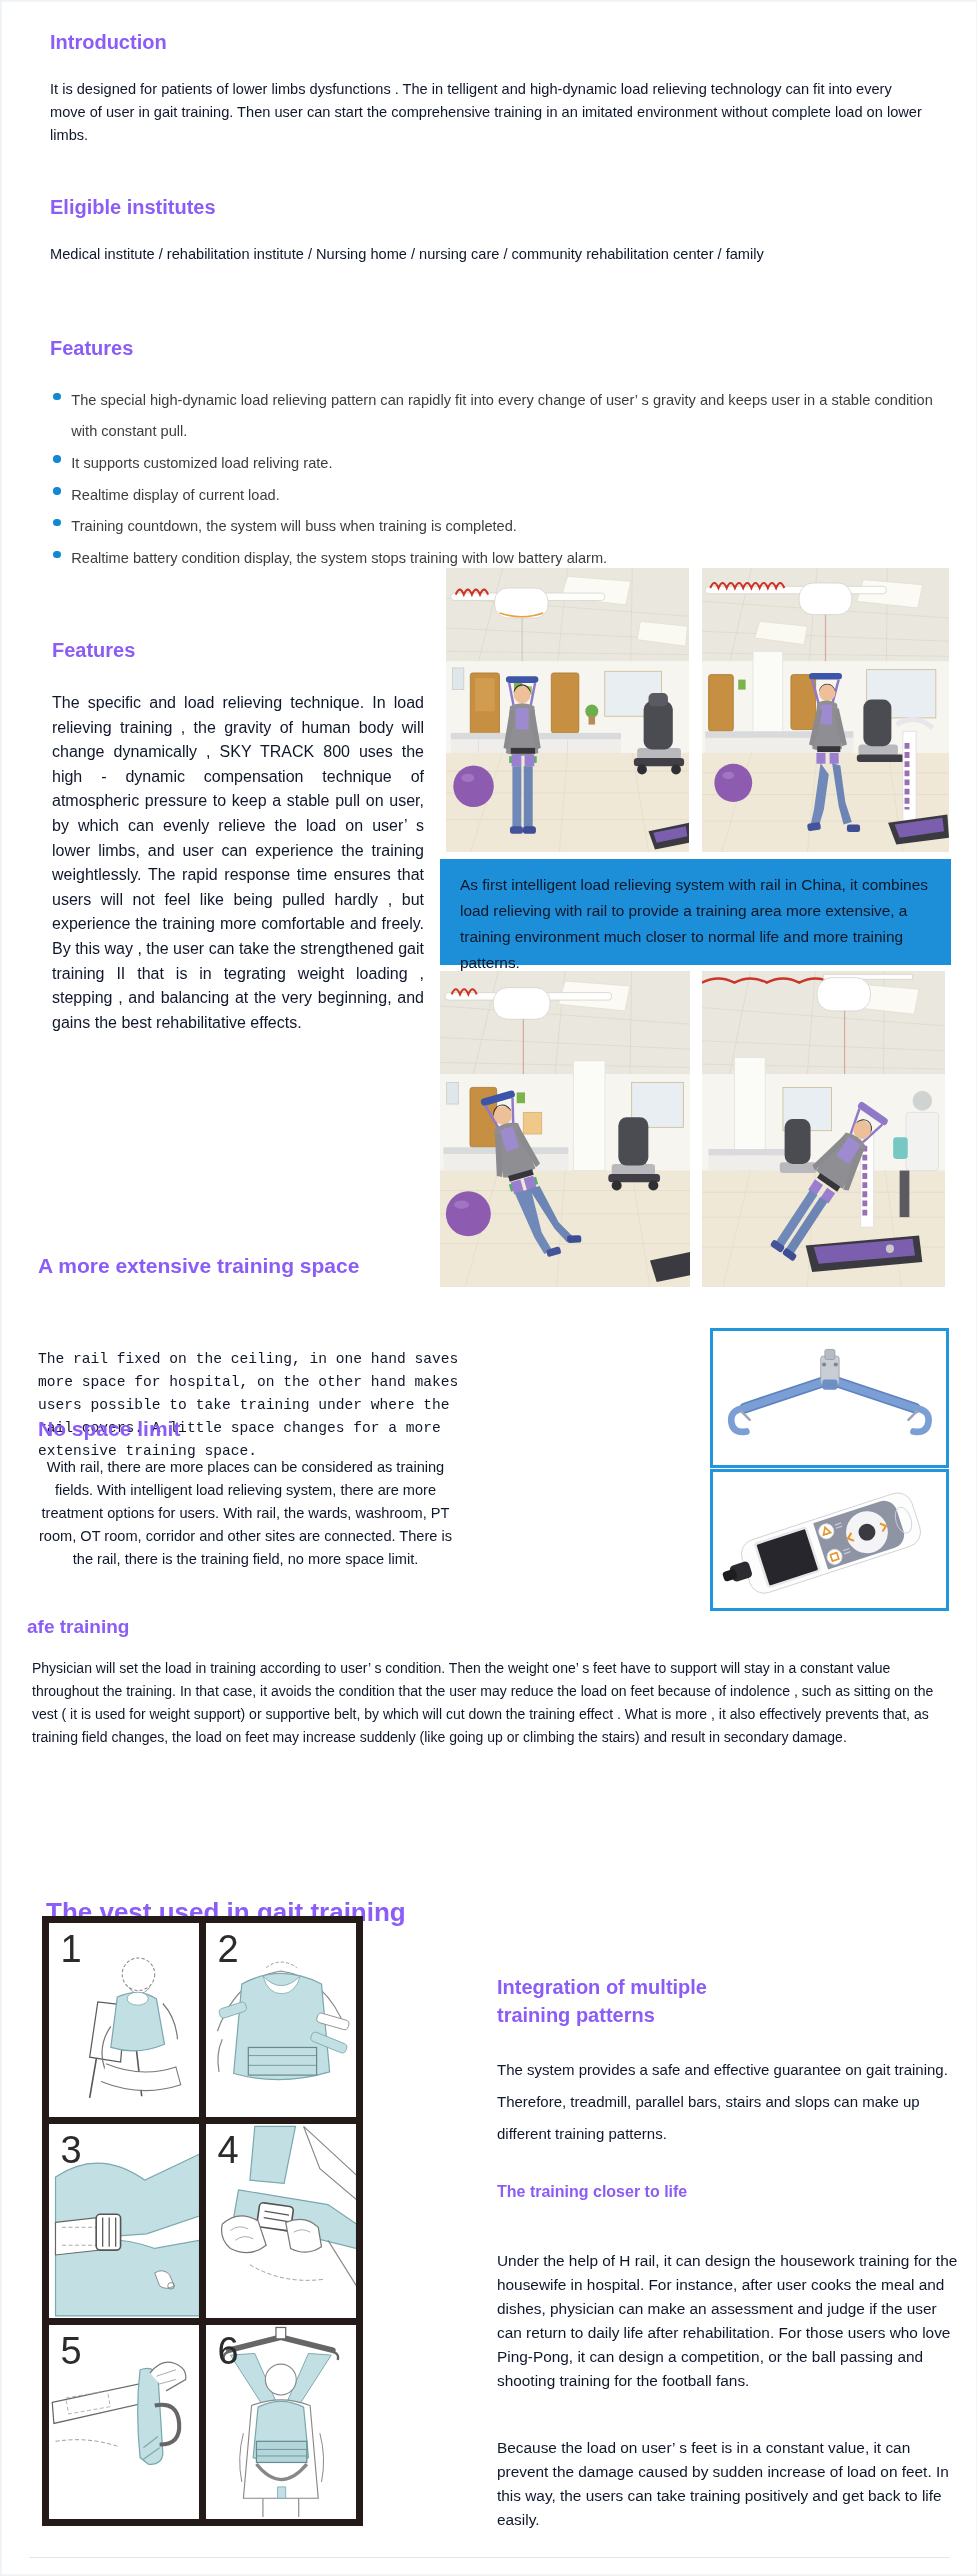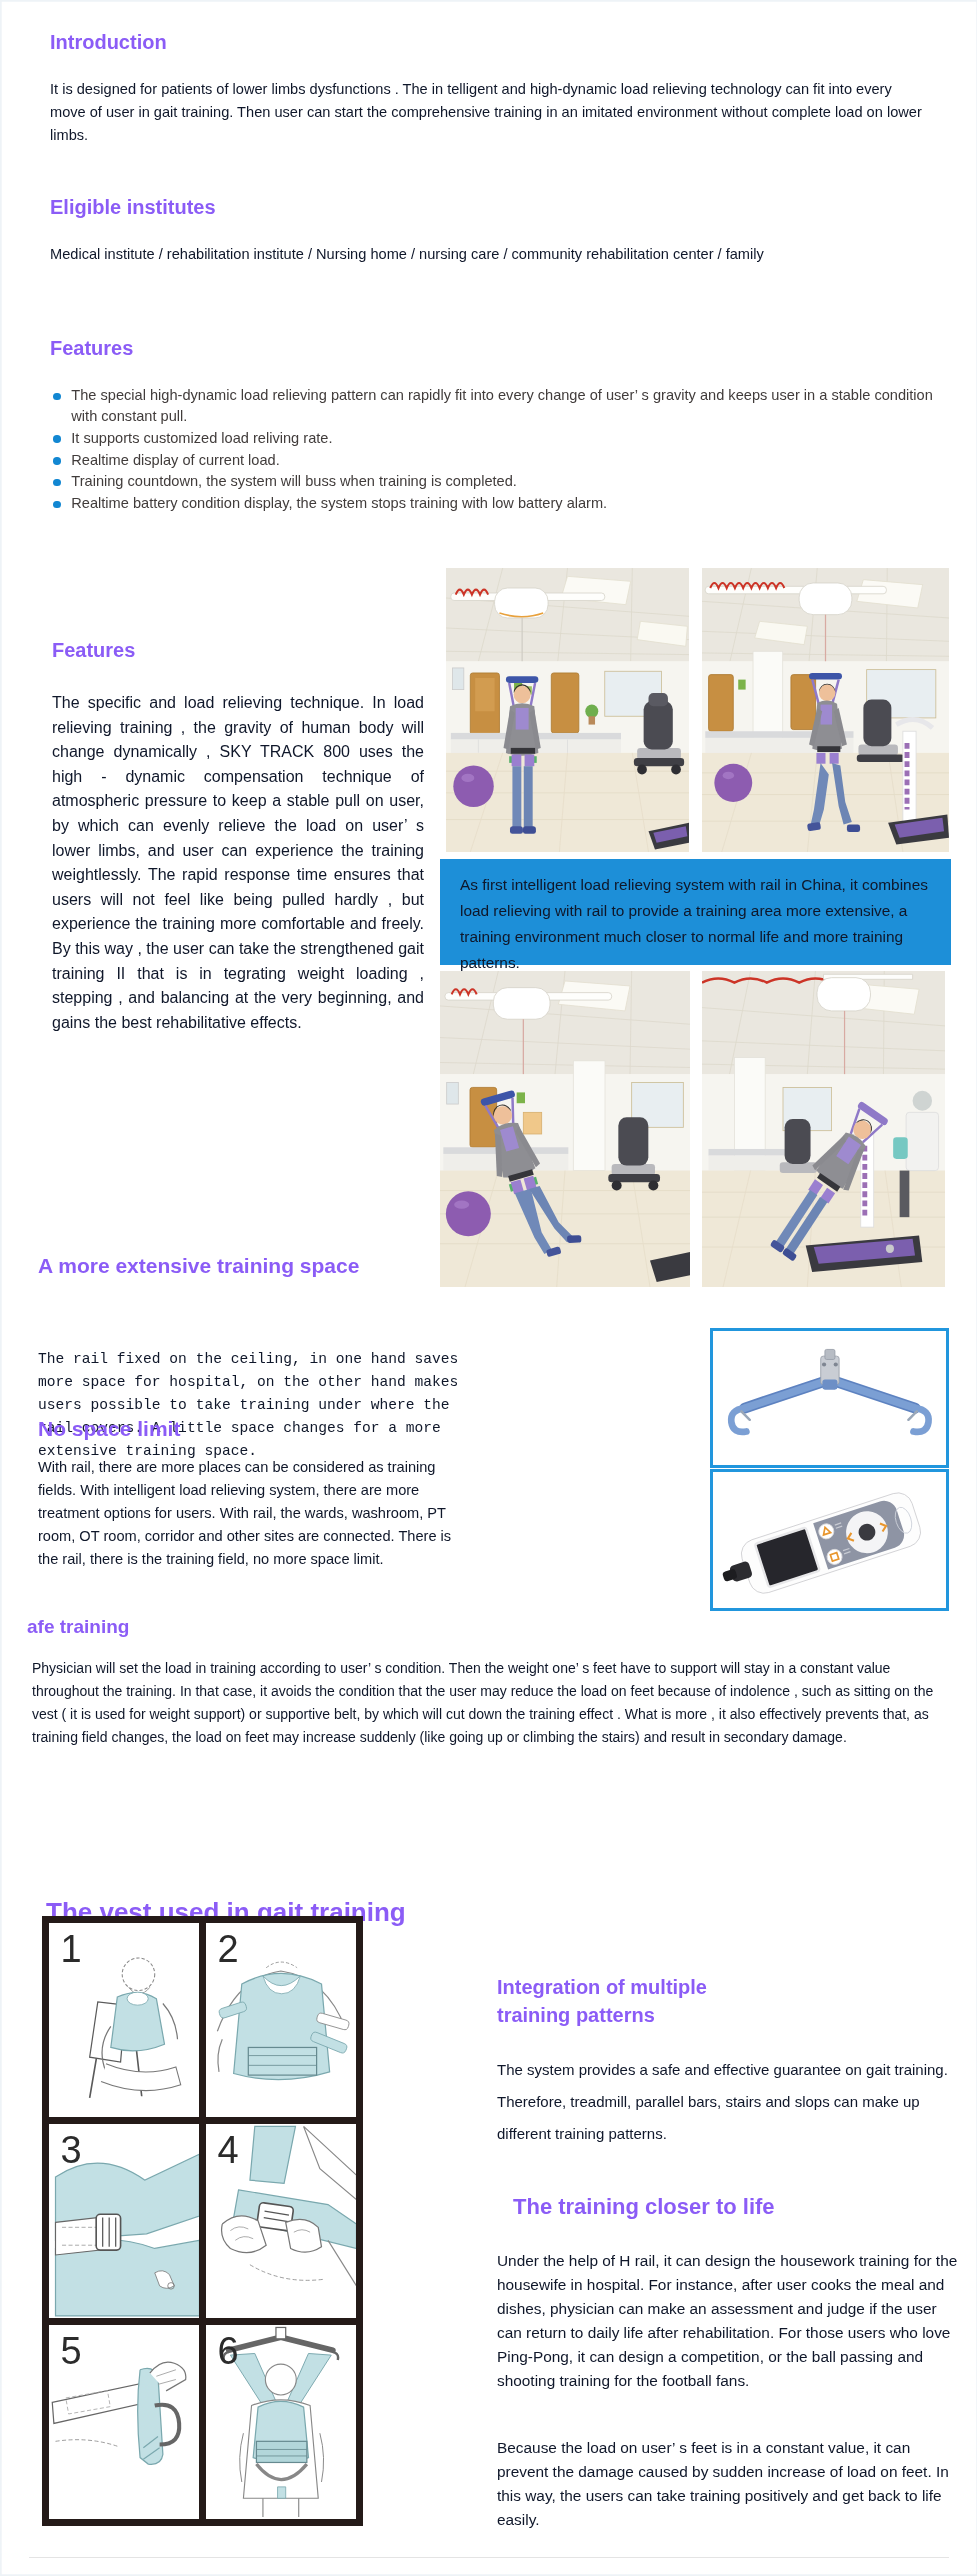--- a/index.html
+++ b/index.html
@@ -5,21 +5,21 @@
   html,body{margin:0;padding:0;background:#ffffff;}
   #page{position:relative;width:978px;height:2576px;background:#fff;
         font-family:"Liberation Sans",sans-serif;color:#413c3b;overflow:hidden;
         box-shadow:inset 0 0 0 1.7px #eef3f7;}
   .abs{position:absolute;}
   .h{color:#8b5cf6;font-weight:700;font-size:20px;line-height:1.2;}
   .h-lg{font-size:26px;margin-top:36px;}
   .p{font-size:14.6px;line-height:23px;color:#0f172a;}
   .p-lg{font-size:16px;line-height:24.6px;text-align:justify;}
   .bullets{list-style:none;margin:0;padding:0;}
-  .bullets li{position:relative;padding-left:18.3px;font-size:14.6px;line-height:21px;margin-bottom:0.8px;}
+  .bullets li{position:relative;padding-left:18.3px;font-size:14.6px;line-height:31px;margin-bottom:0.8px;}
   .bullets li .dot{position:absolute;left:0;top:7.5px;width:7.5px;height:7.5px;border-radius:50%;background:#1287d2;}
   .bluebox{background:#1d8fd8;color:#0f172a;font-size:15.4px;line-height:26px;
            padding:12.5px 16.7px 12.5px 20px;box-sizing:border-box;}
   .photo{background:#f3f0e9;overflow:hidden;}
   .photo svg{display:block;width:100%;height:100%;}
   .bbox{border:3.3px solid #2196dd;background:#fff;box-sizing:border-box;}
   .bbox svg{display:block;width:100%;height:100%;}
   .vgrid{display:grid;grid-template-columns:1fr 1fr;grid-template-rows:1fr 1fr 1fr;
          gap:6.7px;padding:6.7px;background:#241a18;box-sizing:border-box;}
   .vcell{position:relative;background:#ffffff;}
@@ -267,21 +267,21 @@
         <rect x="134" y="346" width="17" height="9" rx="3" fill="#44549a"></rect>
         <rect x="152" y="346" width="17" height="9" rx="3" fill="#3e4e94"></rect>
       </g>
     </svg>
   </div>
 
   <div class="abs h" style="left:38px;top:1253px;font-size:21px;">A more extensive training space</div>
   <div class="abs p" style="left:38px;top:1348px;width:421px;font-family:Liberation Mono, monospace;">The rail fixed on the ceiling, in one hand saves more space for hospital, on the other hand makes users possible to take training under where the rail covers. A little space changes for a more extensive training space.</div>
 
   <div class="abs h" style="left:38px;top:1416px;font-size:21px;">No space limit</div>
-  <div class="abs p" style="left:38px;top:1456px;width:415px;">With rail, there are more places can be considered as training fields. With intelligent load relieving system, there are more treatment options for users. With rail, the wards, washroom, PT room, OT room, corridor and other sites are connected. There is the rail, there is the training field, no more space limit.</div>
+  <div class="abs p" style="left:38px;top:1456px;width:415px;text-align:center;">With rail, there are more places can be considered as training fields. With intelligent load relieving system, there are more treatment options for users. With rail, the wards, washroom, PT room, OT room, corridor and other sites are connected. There is the rail, there is the training field, no more space limit.</div>
 
   <div class="abs bbox" style="left:710px;top:1328px;width:239px;height:140px;">
     <svg viewBox="0 0 279 160" preserveAspectRatio="none">
       <rect width="279" height="160" fill="#ffffff"></rect>
       <path d="M140,58 L38,92" stroke="#5d82c0" stroke-width="13" stroke-linecap="round"></path>
       <path d="M140,58 L242,92" stroke="#5d82c0" stroke-width="13" stroke-linecap="round"></path>
       <path d="M140,58 L38,92" stroke="#7b9fd4" stroke-width="9" stroke-linecap="round"></path>
       <path d="M140,58 L242,92" stroke="#7b9fd4" stroke-width="9" stroke-linecap="round"></path>
       <path d="M38,92 q-18,2 -16,17 q2,14 18,11" fill="none" stroke="#7b9fd4" stroke-width="8" stroke-linecap="round"></path>
       <path d="M242,92 q18,2 16,17 q-2,14 -18,11" fill="none" stroke="#7b9fd4" stroke-width="8" stroke-linecap="round"></path>
@@ -413,20 +413,20 @@
       <div class="vnum">6</div>
     </div>
   </div>
 
   <div class="abs h" style="left:497px;top:1974px;line-height:27.5px;">
     <div>Integration of multiple</div>
     <div>training patterns</div>
   </div>
   <div class="abs p" style="left:497px;top:2054px;width:460px;font-size:15px;line-height:32px;">The system provides a safe and effective guarantee on gait training. Therefore, treadmill, parallel bars, stairs and slops can make up different training patterns.</div>
 
-  <div class="abs h" style="left:513px;top:2182px;font-size:22px;margin-top:12px;">The training closer to life</div>
+  <div class="abs h" style="left:497px;top:2182px;font-size:16px;">The training closer to life</div>
   <div class="abs p" style="left:497px;top:2249px;width:466px;font-size:15.4px;line-height:24px;">Under the help of H rail, it can design the housework training for the housewife in hospital. For instance, after user cooks the meal and dishes, physician can make an assessment and judge if the user can return to daily life after rehabilitation. For those users who love Ping-Pong, it can design a competition, or the ball passing and shooting training for the football fans.</div>
   <div class="abs p" style="left:497px;top:2436px;width:466px;font-size:15.4px;line-height:24px;">Because the load on user’ s feet is in a constant value,  it can prevent the damage caused by sudden increase  of load on feet. In this way, the users can take training  positively and get back to life easily.</div>
 
   <div class="abs sep" style="left:29px;top:2557px;width:920px;"></div>
 
 </div>
 
 
 </body></html>

